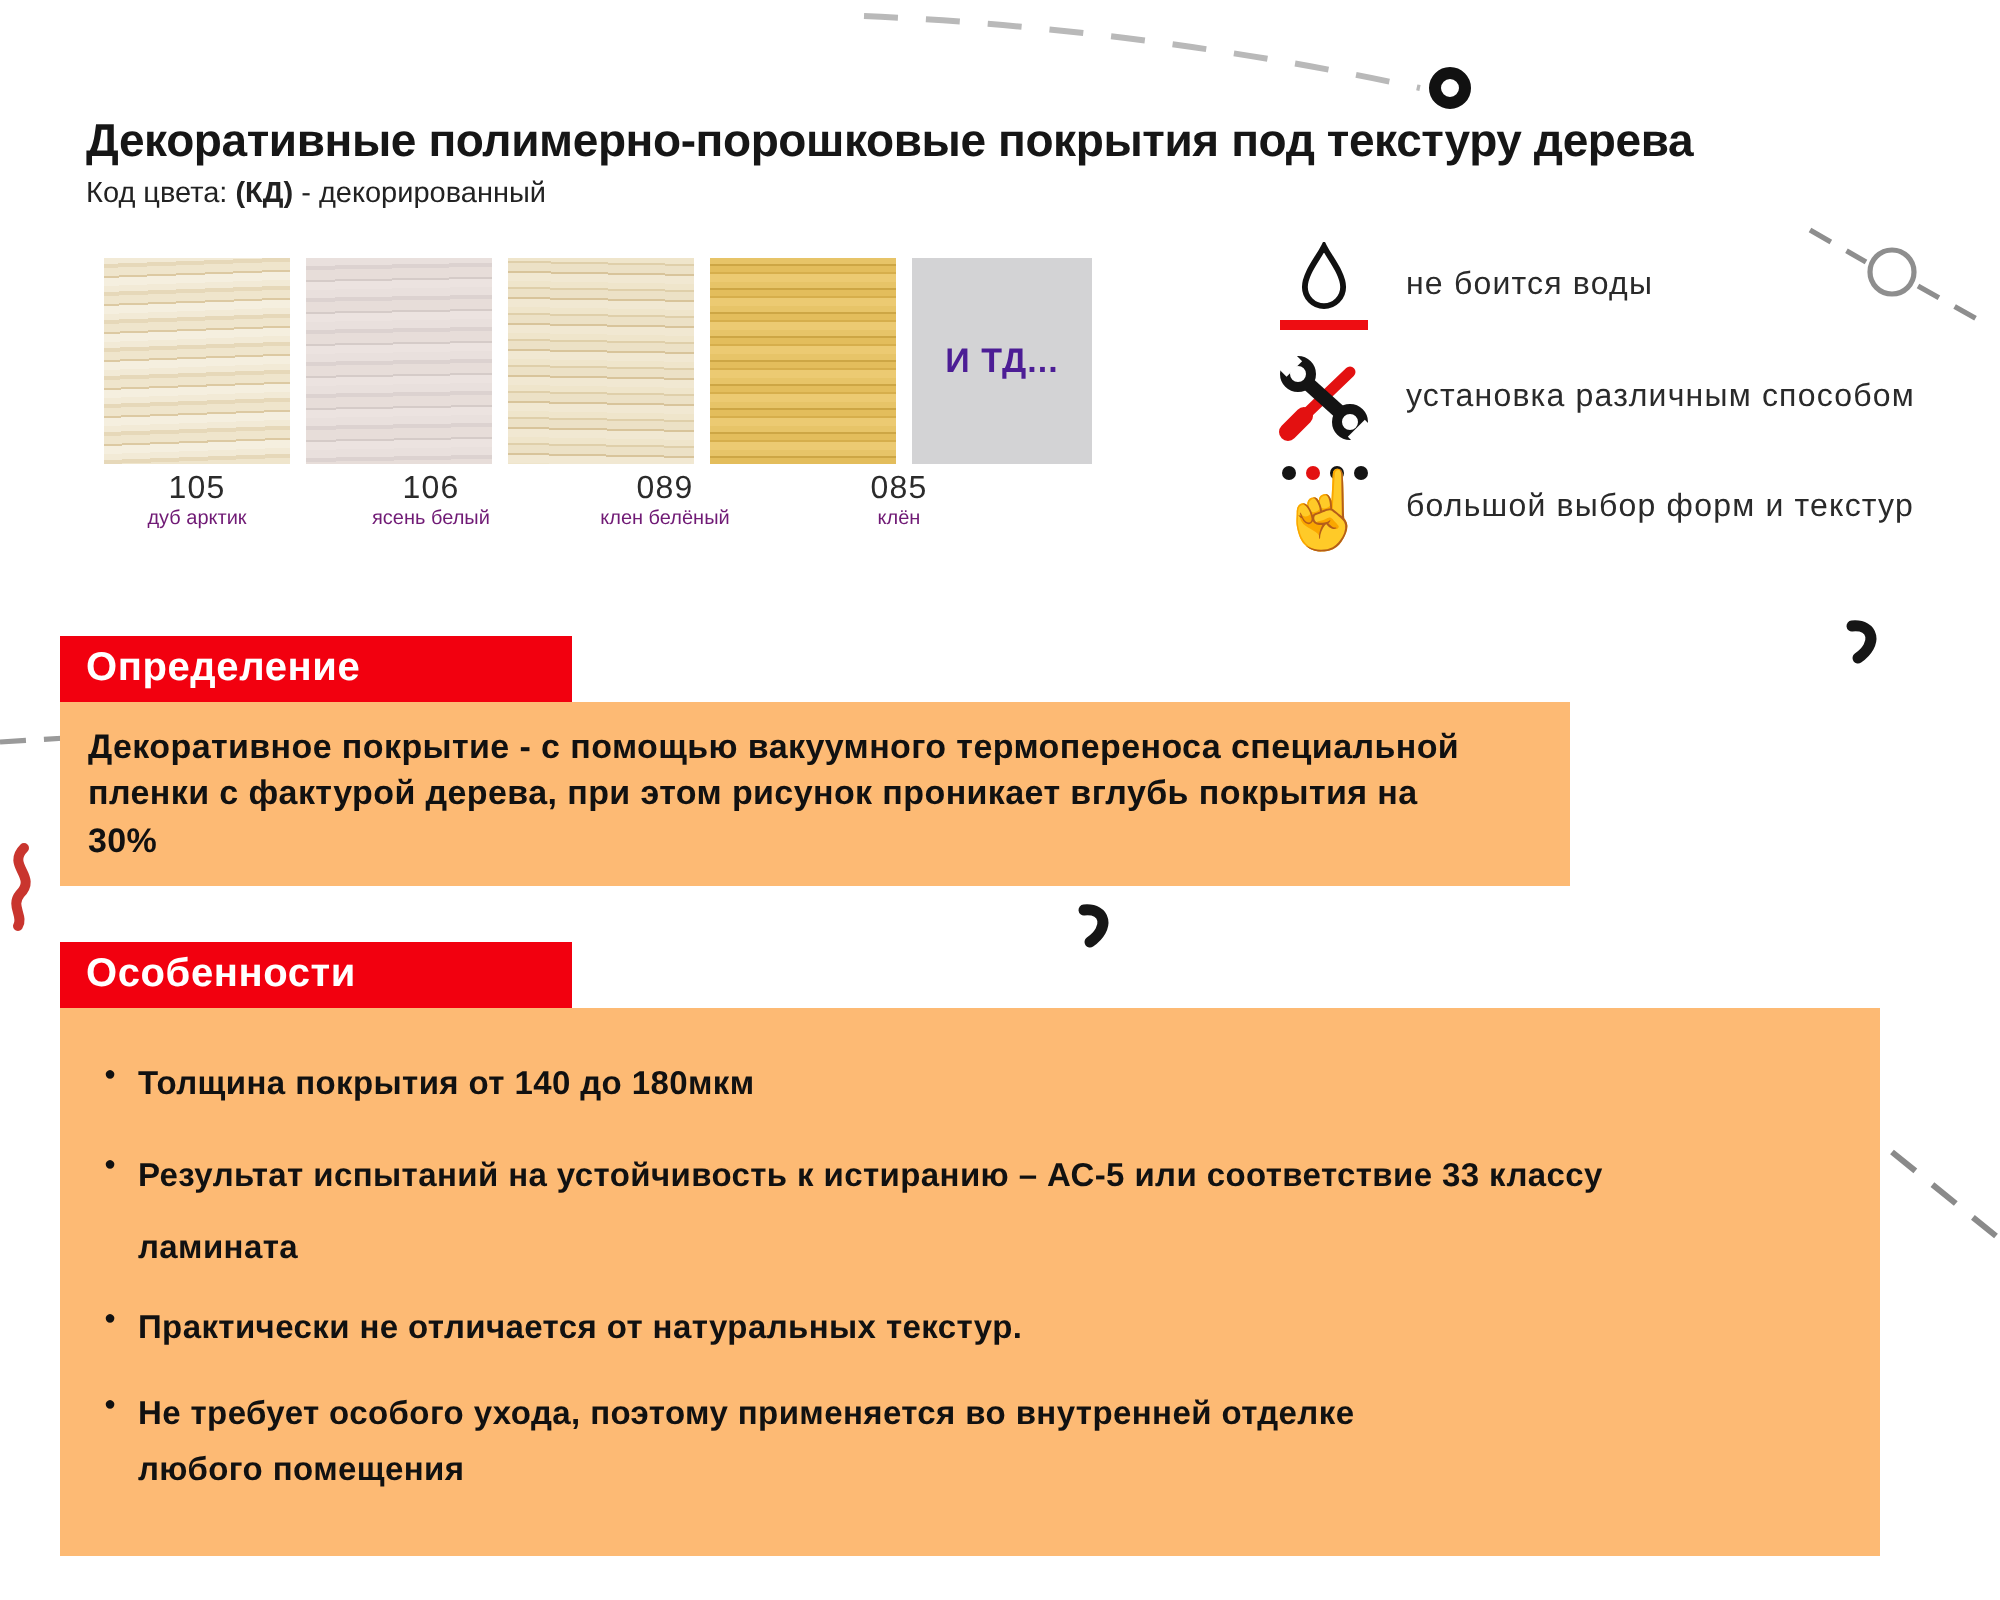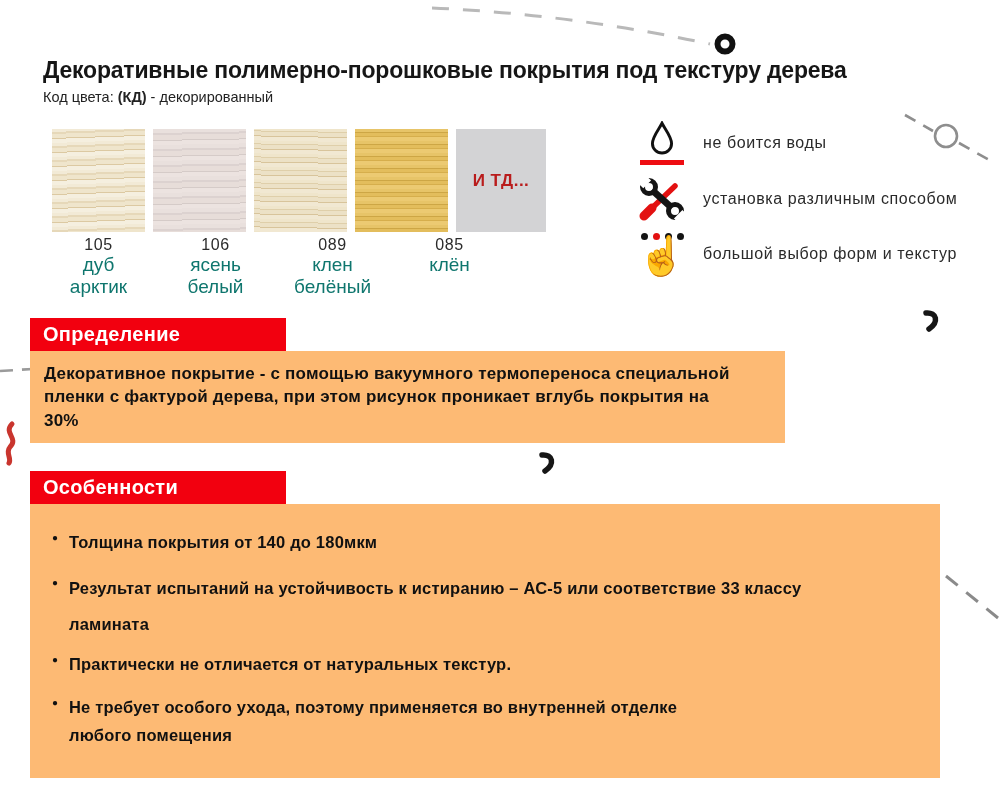--- a/index.html
+++ b/index.html
@@ -14,25 +14,25 @@
   .subtitle b { font-weight:bold; }
 
   
   .swatch-row { position:absolute; left:52px; top:129px; display:flex; gap:8px; }
   .swatch { width:93px; height:103px; }
   .tex-105 { background:repeating-linear-gradient(178deg,#f2ead6 0 3px,#e6d8b9 3px 5px,#efe5cc 5px 9px,#dcc9a2 9px 10px,#f5efdf 10px 14px); }
   .tex-106 { background:repeating-linear-gradient(179deg,#e9e0dd 0 4px,#dcd2d0 4px 6px,#e7ddd9 6px 11px,#d5cbc8 11px 12px,#ece3e0 12px 16px); }
   .tex-089 { background:repeating-linear-gradient(181deg,#efe5cb 0 3px,#dfcfaa 3px 4px,#ece1c6 4px 8px,#d8c49b 8px 9px,#f1e8d2 9px 13px); }
   .tex-085 { background:repeating-linear-gradient(180deg,#e7c468 0 3px,#cda645 3px 4px,#e3bd5c 4px 7px,#d6ae4c 7px 8px,#ecca72 8px 12px); }
   .more-tile { width:90px; height:103px; background:#d3d3d5; display:flex; align-items:center;
-               justify-content:center; font-size:17px; font-weight:bold; letter-spacing:.5px; color:#b91c1c; }
+               justify-content:center; font-size:17px; font-weight:bold; letter-spacing:.5px; color:#4c1d95; }
   .swatch-labels { position:absolute; left:52px; top:236px; display:flex; gap:24px; }
   .swatch-label { width:93px; text-align:center; line-height:1.15; }
   .swatch-label .code { font-size:16px; letter-spacing:.6px; color:#2b2b2b; }
-  .swatch-label .name { font-size:19px; color:#0f766e; }
+  .swatch-label .name { font-size:10px; color:#701a75; }
 
   
   .features { position:absolute; left:636px; top:121px; width:340px; }
   .feature { display:flex; align-items:center; gap:15px; margin-bottom:11px; }
   .f-icon { width:52px; min-width:52px; display:flex; flex-direction:column;
             align-items:center; justify-content:center; }
   .f-label { font-size:16px; color:#2a2a2a; letter-spacing:.6px; line-height:1.1; }
   .drop-underline { width:44px; height:5px; background:#ee0d12; margin-top:3px; }
   .dots { display:flex; gap:5px; margin-bottom:1px; }
   .dots span { width:7px; height:7px; border-radius:50%; background:#141414; }

